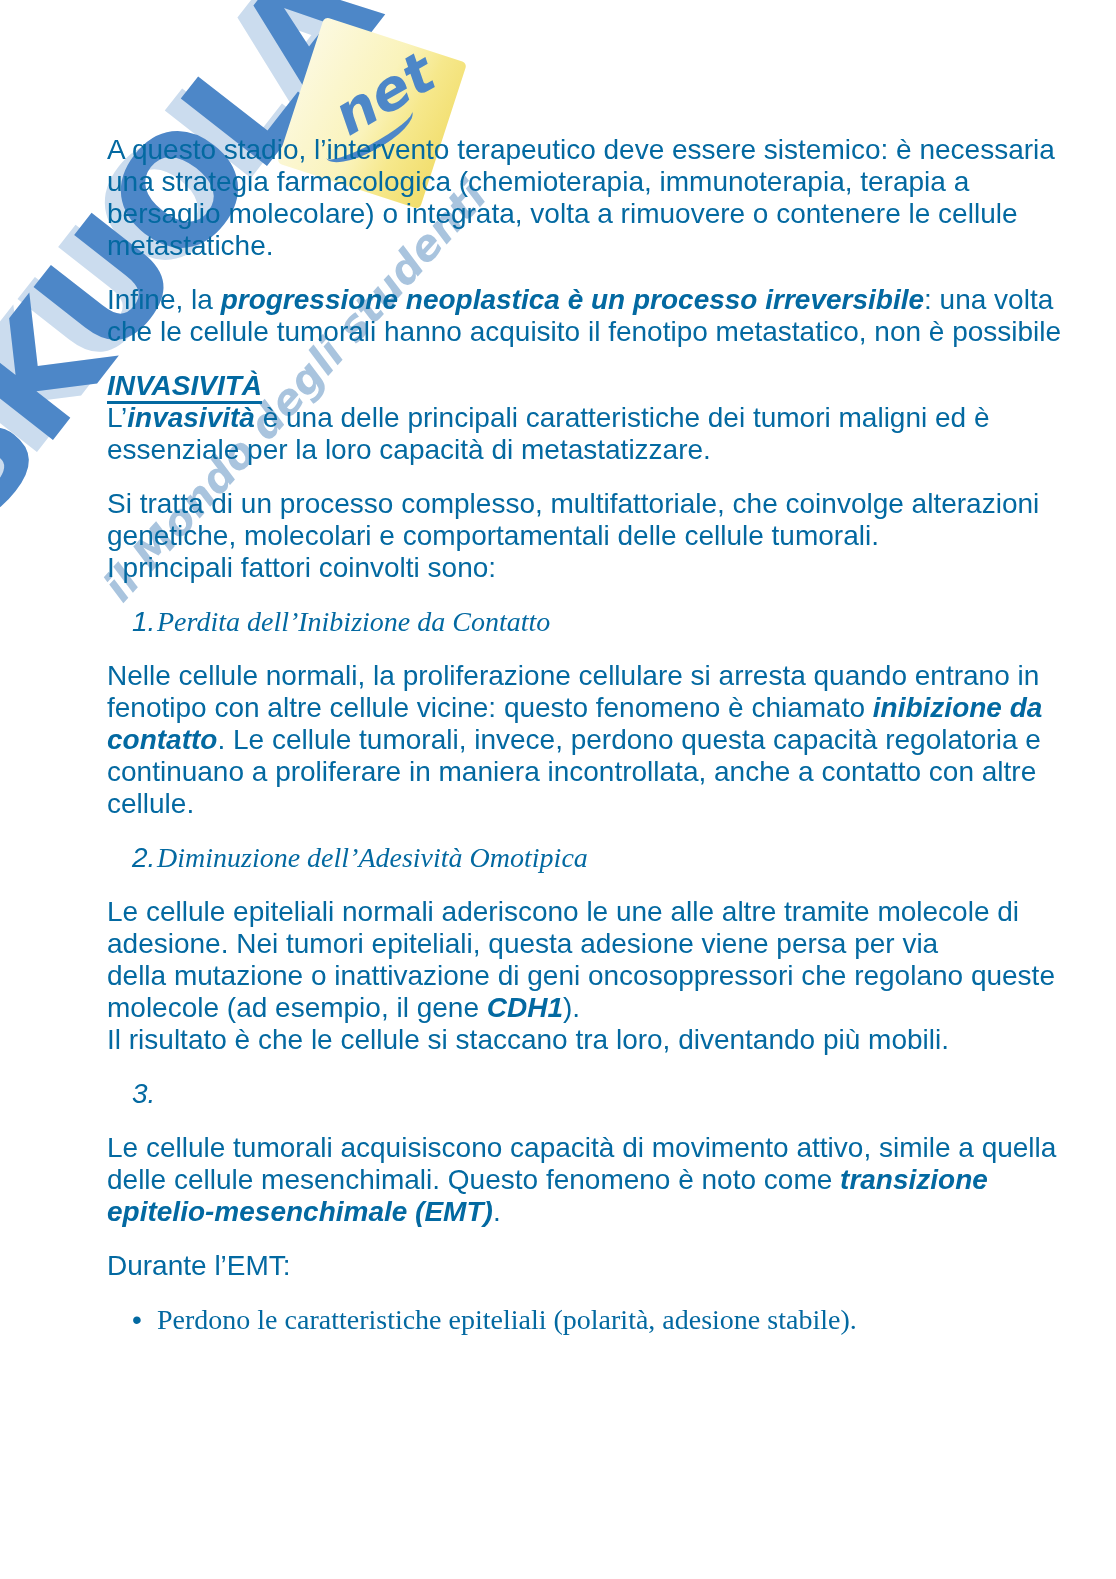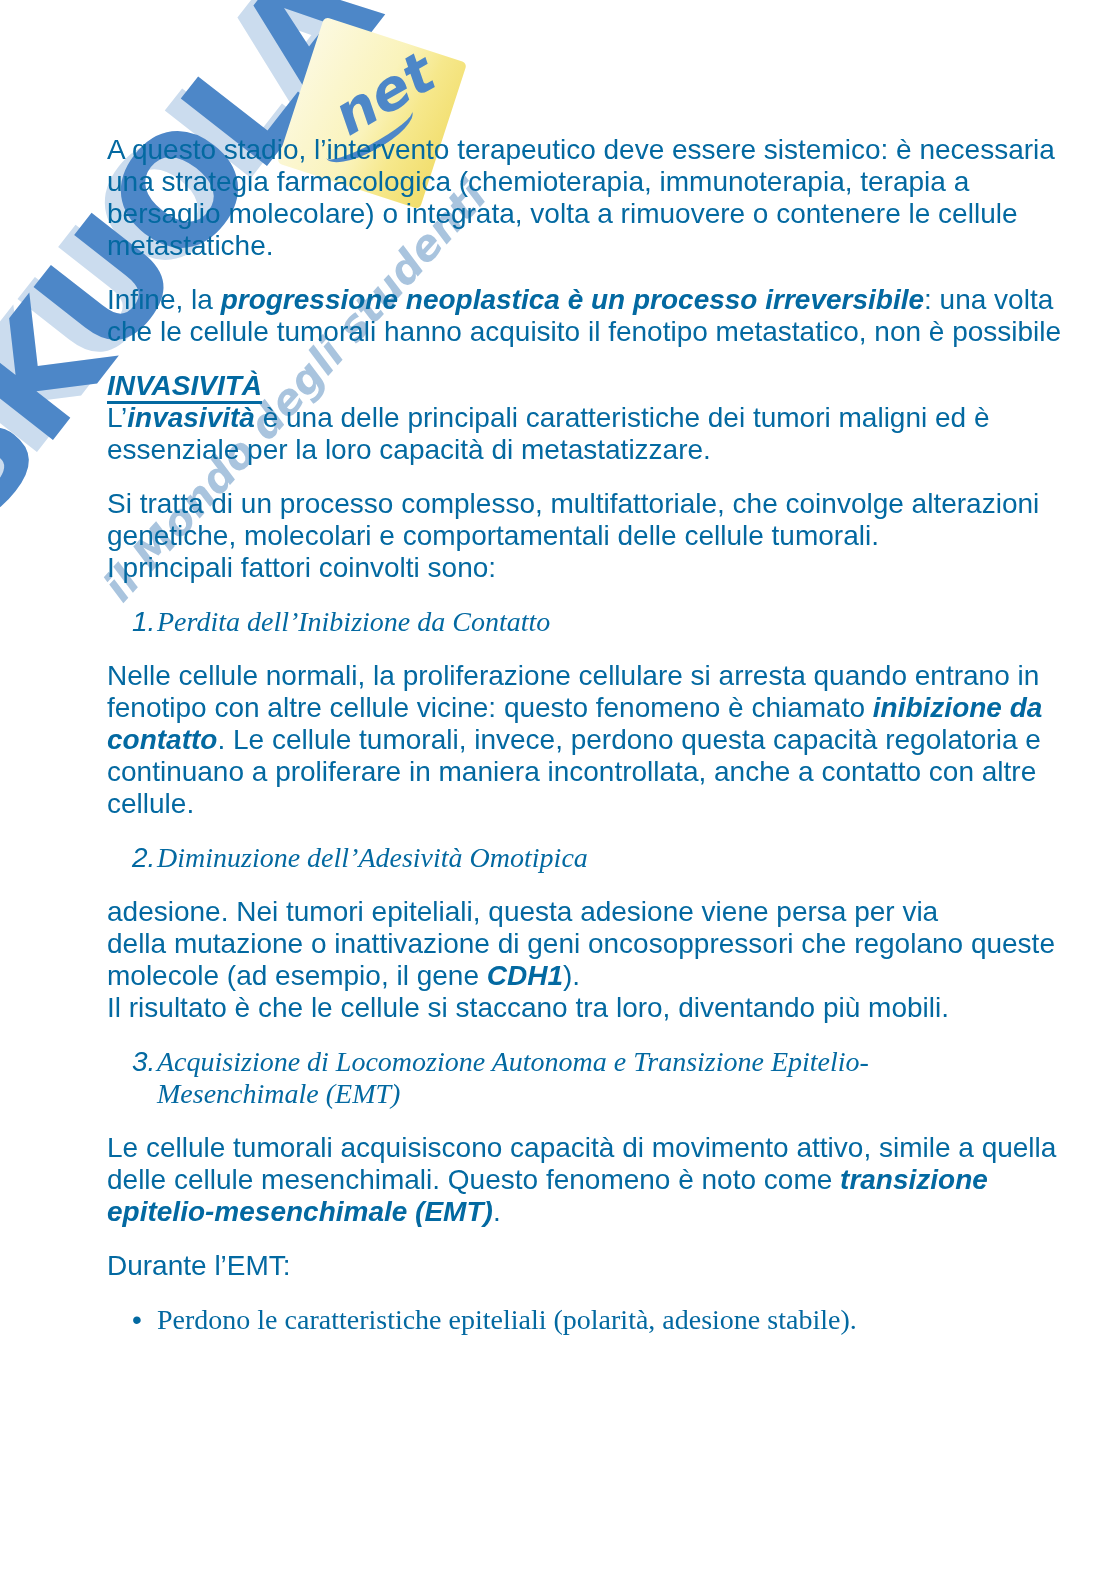--- a/index.html
+++ b/index.html
@@ -140,32 +140,29 @@
         </div>
       </div>
       <div class="block li">
         <span class="marker i">2.</span>
         <div class="lines">
           <div class="line"><span class="i">Diminuzione dell’Adesività Omotipica</span></div>
         </div>
       </div>
       <div class="block p">
         <div class="lines">
+          <div class="line"><span>Le cellule epiteliali normali aderiscono le une alle altre tramite molecole di</span></div>
           <div class="line"><span>adesione. Nei tumori epiteliali, questa adesione viene persa per via</span></div>
           <div class="line"><span>della mutazione o inattivazione di geni oncosoppressori che regolano queste</span></div>
           <div class="line"><span>molecole (ad esempio, il gene </span><span class="b">CDH1</span><span>).</span></div>
           <div class="line"><span>Il risultato è che le cellule si staccano tra loro, diventando più mobili.</span></div>
         </div>
       </div>
       <div class="block li">
         <span class="marker i">3.</span>
-        <div class="lines">
-          <div class="line"><span class="i">Acquisizione di Locomozione Autonoma e Transizione Epitelio-</span></div>
-          <div class="line"><span class="i">Mesenchimale (EMT)</span></div>
-        </div>
       </div>
       <div class="block p">
         <div class="lines">
           <div class="line"><span>Le cellule tumorali acquisiscono capacità di movimento attivo, simile a quella</span></div>
           <div class="line"><span>delle cellule mesenchimali. Questo fenomeno è noto come </span><span class="b">transizione</span></div>
           <div class="line"><span class="b">epitelio-mesenchimale (EMT)</span><span>.</span></div>
         </div>
       </div>
       <div class="block p">
         <div class="lines">

